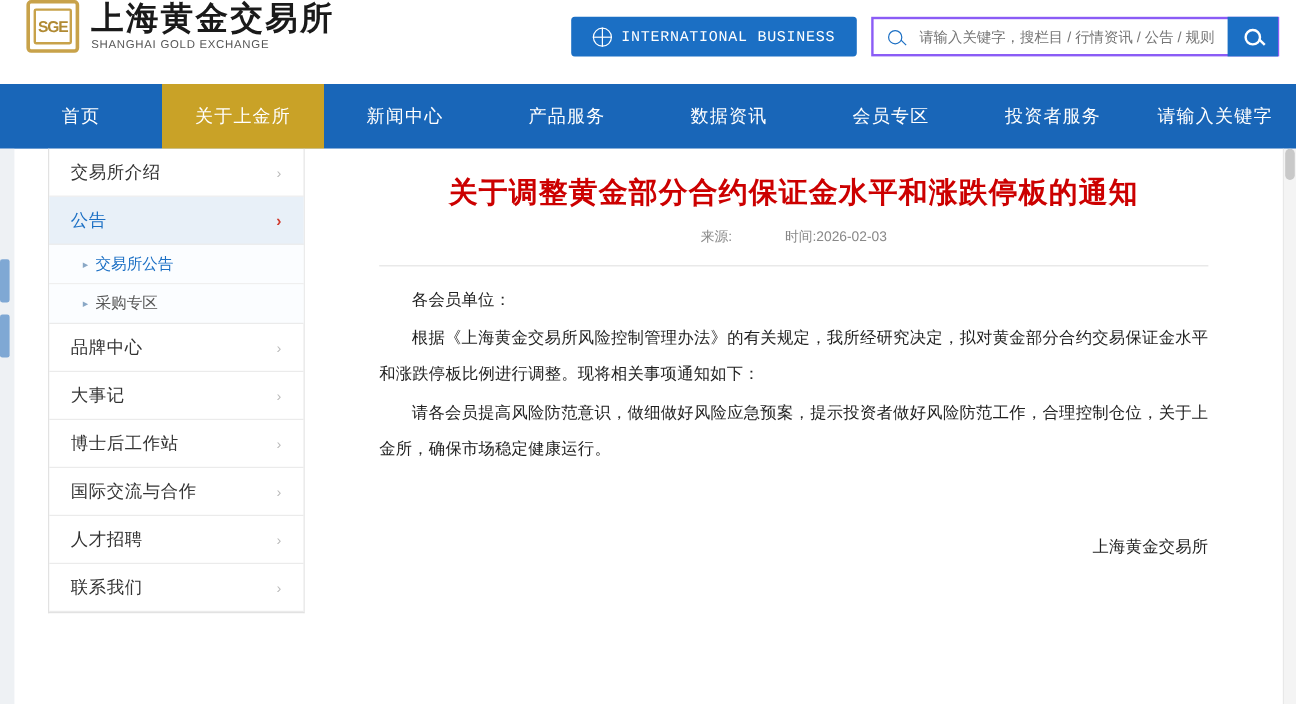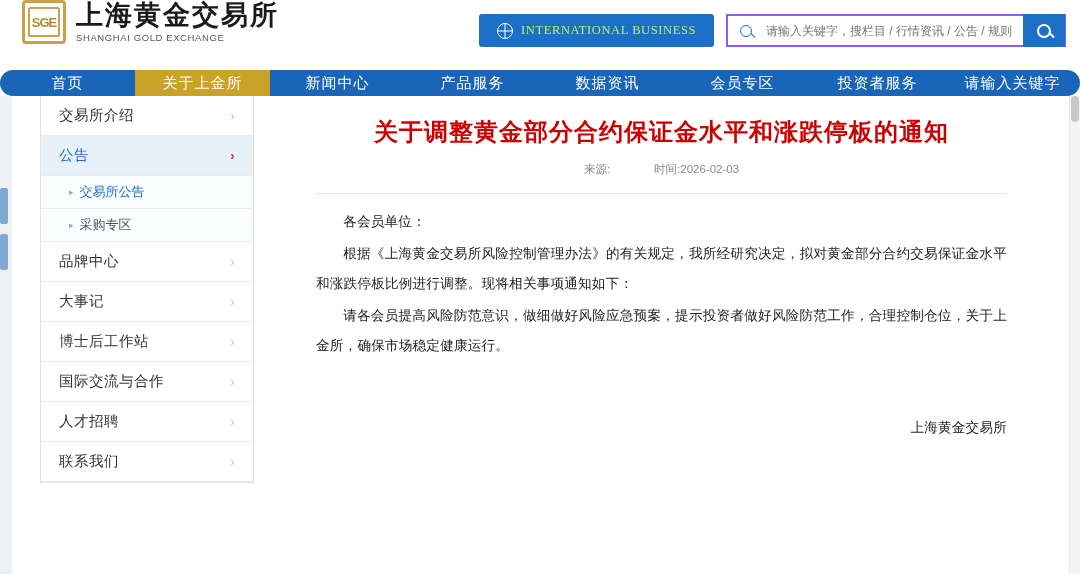--- a/index.html
+++ b/index.html
@@ -74,27 +74,27 @@
     top: 14px;
     display: flex;
     align-items: center;
     gap: 12px;
   }
   .intl-btn {
     display: flex;
     align-items: center;
     gap: 8px;
     background: #1b6fc4;
-    color: #bef264;
+    color: #ffffff;
     height: 33px;
     padding: 0 18px;
     border-radius: 3px;
     font-size: 12.5px;
     letter-spacing: 0.6px;
-    font-family: Liberation Serif, serif;
+    font-family: Liberation Mono, monospace;
     cursor: pointer;
   }
   .globe {
     width: 16px; height: 16px;
     border: 1.4px solid #fff;
     border-radius: 50%;
     position: relative;
   }
   .globe::before {
     content: "";
@@ -165,26 +165,25 @@
     content: "";
     position: absolute;
     width: 7px; height: 0;
     border-top: 2px solid #fff;
     transform: rotate(45deg);
     right: -6px; bottom: 0px;
   }
 
   
   .nav {
-    height: 26px;
+    height: 54px;
     background: #1966b8;
     display: flex;
     align-items: stretch;
     color: #fff;
-    border-radius: 14px;
   }
   .nav-item {
     flex: 1;
     display: flex;
     align-items: center;
     justify-content: center;
     font-size: 15px;
     letter-spacing: 1px;
     cursor: pointer;
     font-family: "Liberation Sans", sans-serif;

